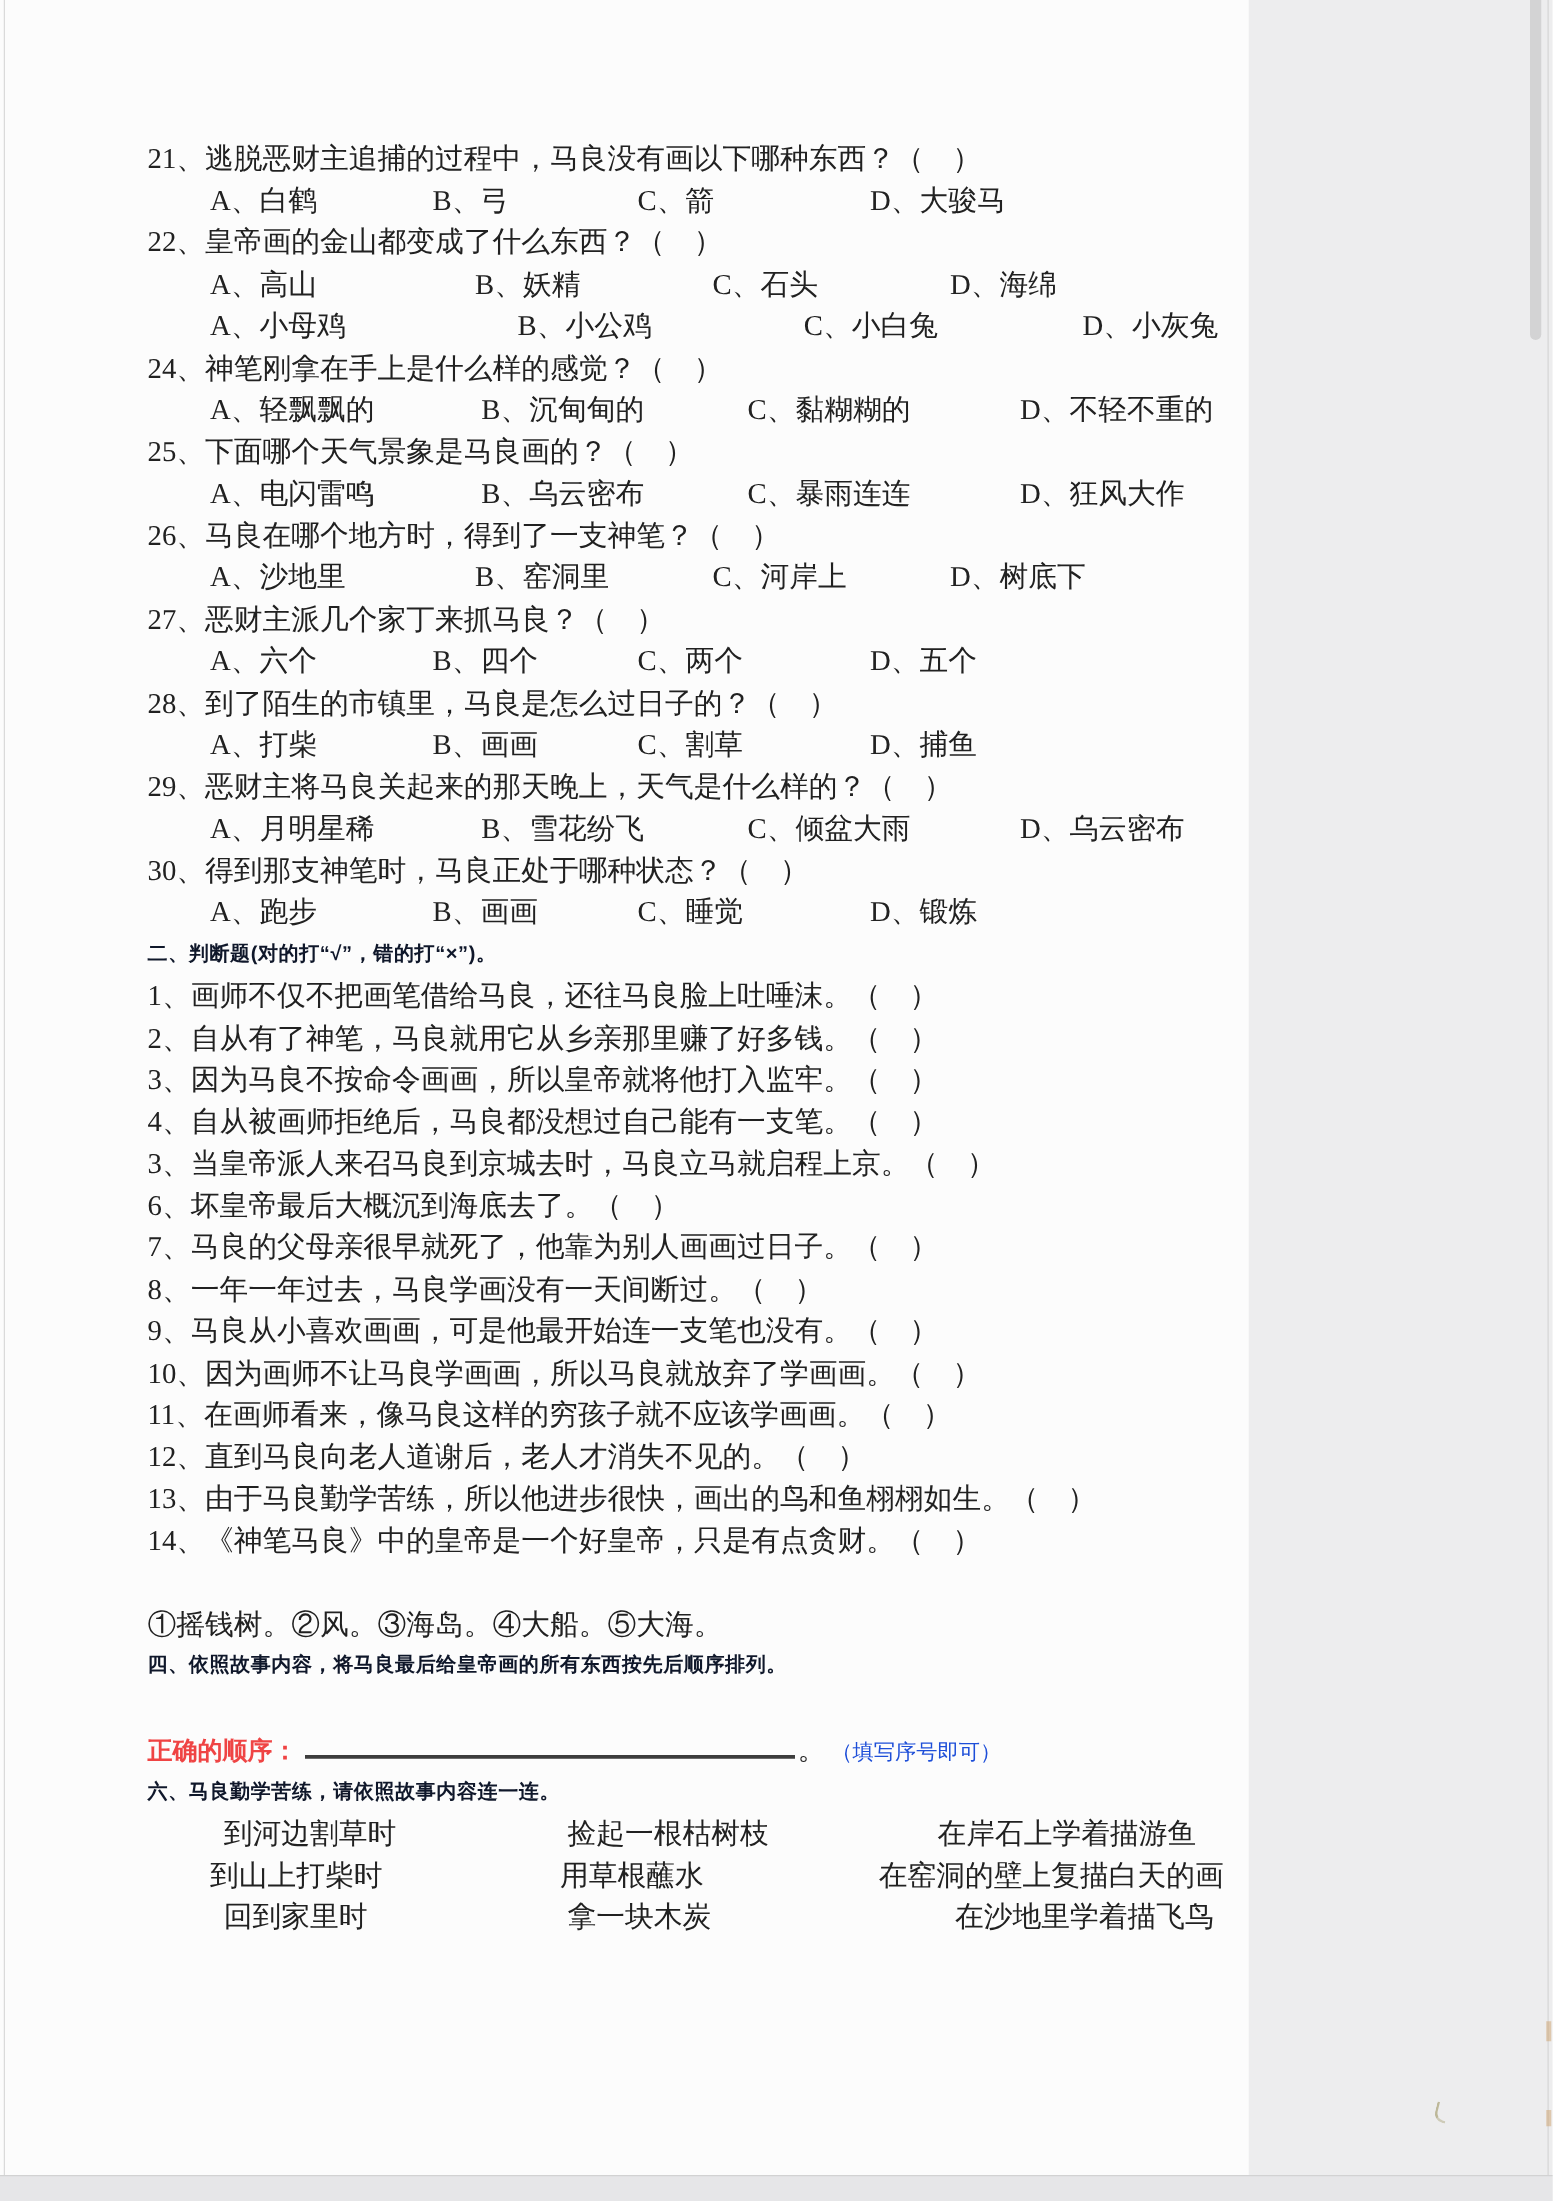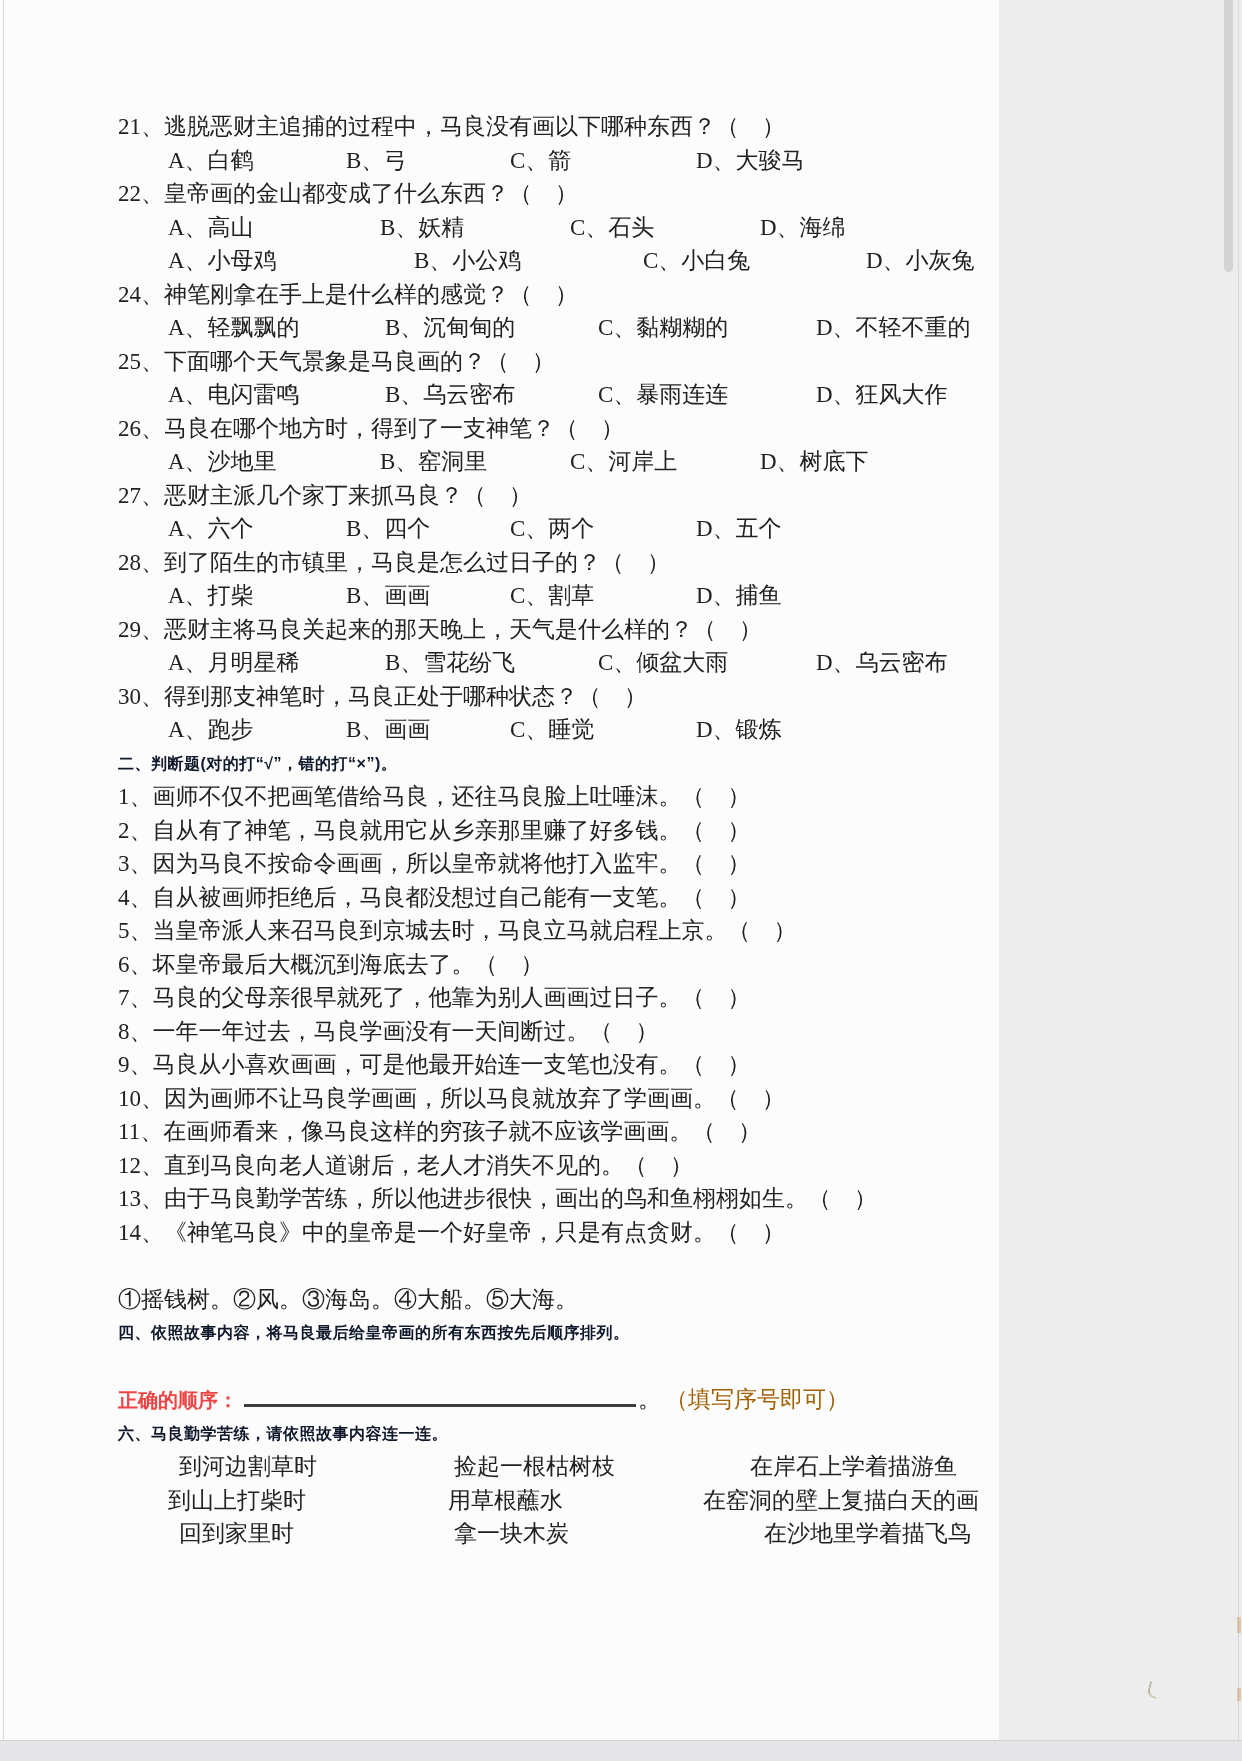--- a/index.html
+++ b/index.html
@@ -52,21 +52,21 @@
   }
   .order-line .lbl{
     font-family:"Liberation Sans","DejaVu Sans",sans-serif;
     font-weight:700;font-size:20px;color:#ef4444;
   }
   .blank{
     display:inline-block;width:392px;height:20px;
     border-bottom:3px solid #3d3d3d;
     vertical-align:baseline;margin:0 2px 0 6px;
   }
-  .hint{font-size:23px;color:#a16207;margin-left:4px;}
+  .hint{font-size:17px;color:#1d4ed8;margin-left:4px;}
   .match-row{position:relative;}
   .match-row span{position:absolute;top:0;white-space:nowrap;}
   .mr1 span:nth-child(1){left:50px;}
   .mr1 span:nth-child(2){left:330px;}
   .mr1 span:nth-child(3){left:585px;}
   .mr2 span:nth-child(1){left:61px;}
   .mr2 span:nth-child(2){left:336px;}
   .mr2 span:nth-child(3){left:632px;}
   .mr3 span:nth-child(1){left:61px;}
   .mr3 span:nth-child(2){left:336px;}
@@ -168,21 +168,21 @@
       <span>B、画画</span>
       <span>C、睡觉</span>
       <span>D、锻炼</span>
     </div>
 
     <div class="line hdr">二、判断题(对的打“√”，错的打“×”)。</div>
     <div class="line">1、画师不仅不把画笔借给马良，还往马良脸上吐唾沫。（　）</div>
     <div class="line">2、自从有了神笔，马良就用它从乡亲那里赚了好多钱。（　）</div>
     <div class="line">3、因为马良不按命令画画，所以皇帝就将他打入监牢。（　）</div>
     <div class="line">4、自从被画师拒绝后，马良都没想过自己能有一支笔。（　）</div>
-    <div class="line">5、当皇帝派人来召马良到京城去时，马良立马就启程上京。（　）</div>
+    <div class="line">3、当皇帝派人来召马良到京城去时，马良立马就启程上京。（　）</div>
     <div class="line">6、坏皇帝最后大概沉到海底去了。（　）</div>
     <div class="line">7、马良的父母亲很早就死了，他靠为别人画画过日子。（　）</div>
     <div class="line">8、一年一年过去，马良学画没有一天间断过。（　）</div>
     <div class="line">9、马良从小喜欢画画，可是他最开始连一支笔也没有。（　）</div>
     <div class="line">10、因为画师不让马良学画画，所以马良就放弃了学画画。（　）</div>
     <div class="line">11、在画师看来，像马良这样的穷孩子就不应该学画画。（　）</div>
     <div class="line">12、直到马良向老人道谢后，老人才消失不见的。（　）</div>
     <div class="line">13、由于马良勤学苦练，所以他进步很快，画出的鸟和鱼栩栩如生。（　）</div>
     <div class="line">14、《神笔马良》中的皇帝是一个好皇帝，只是有点贪财。（　）</div>
 

